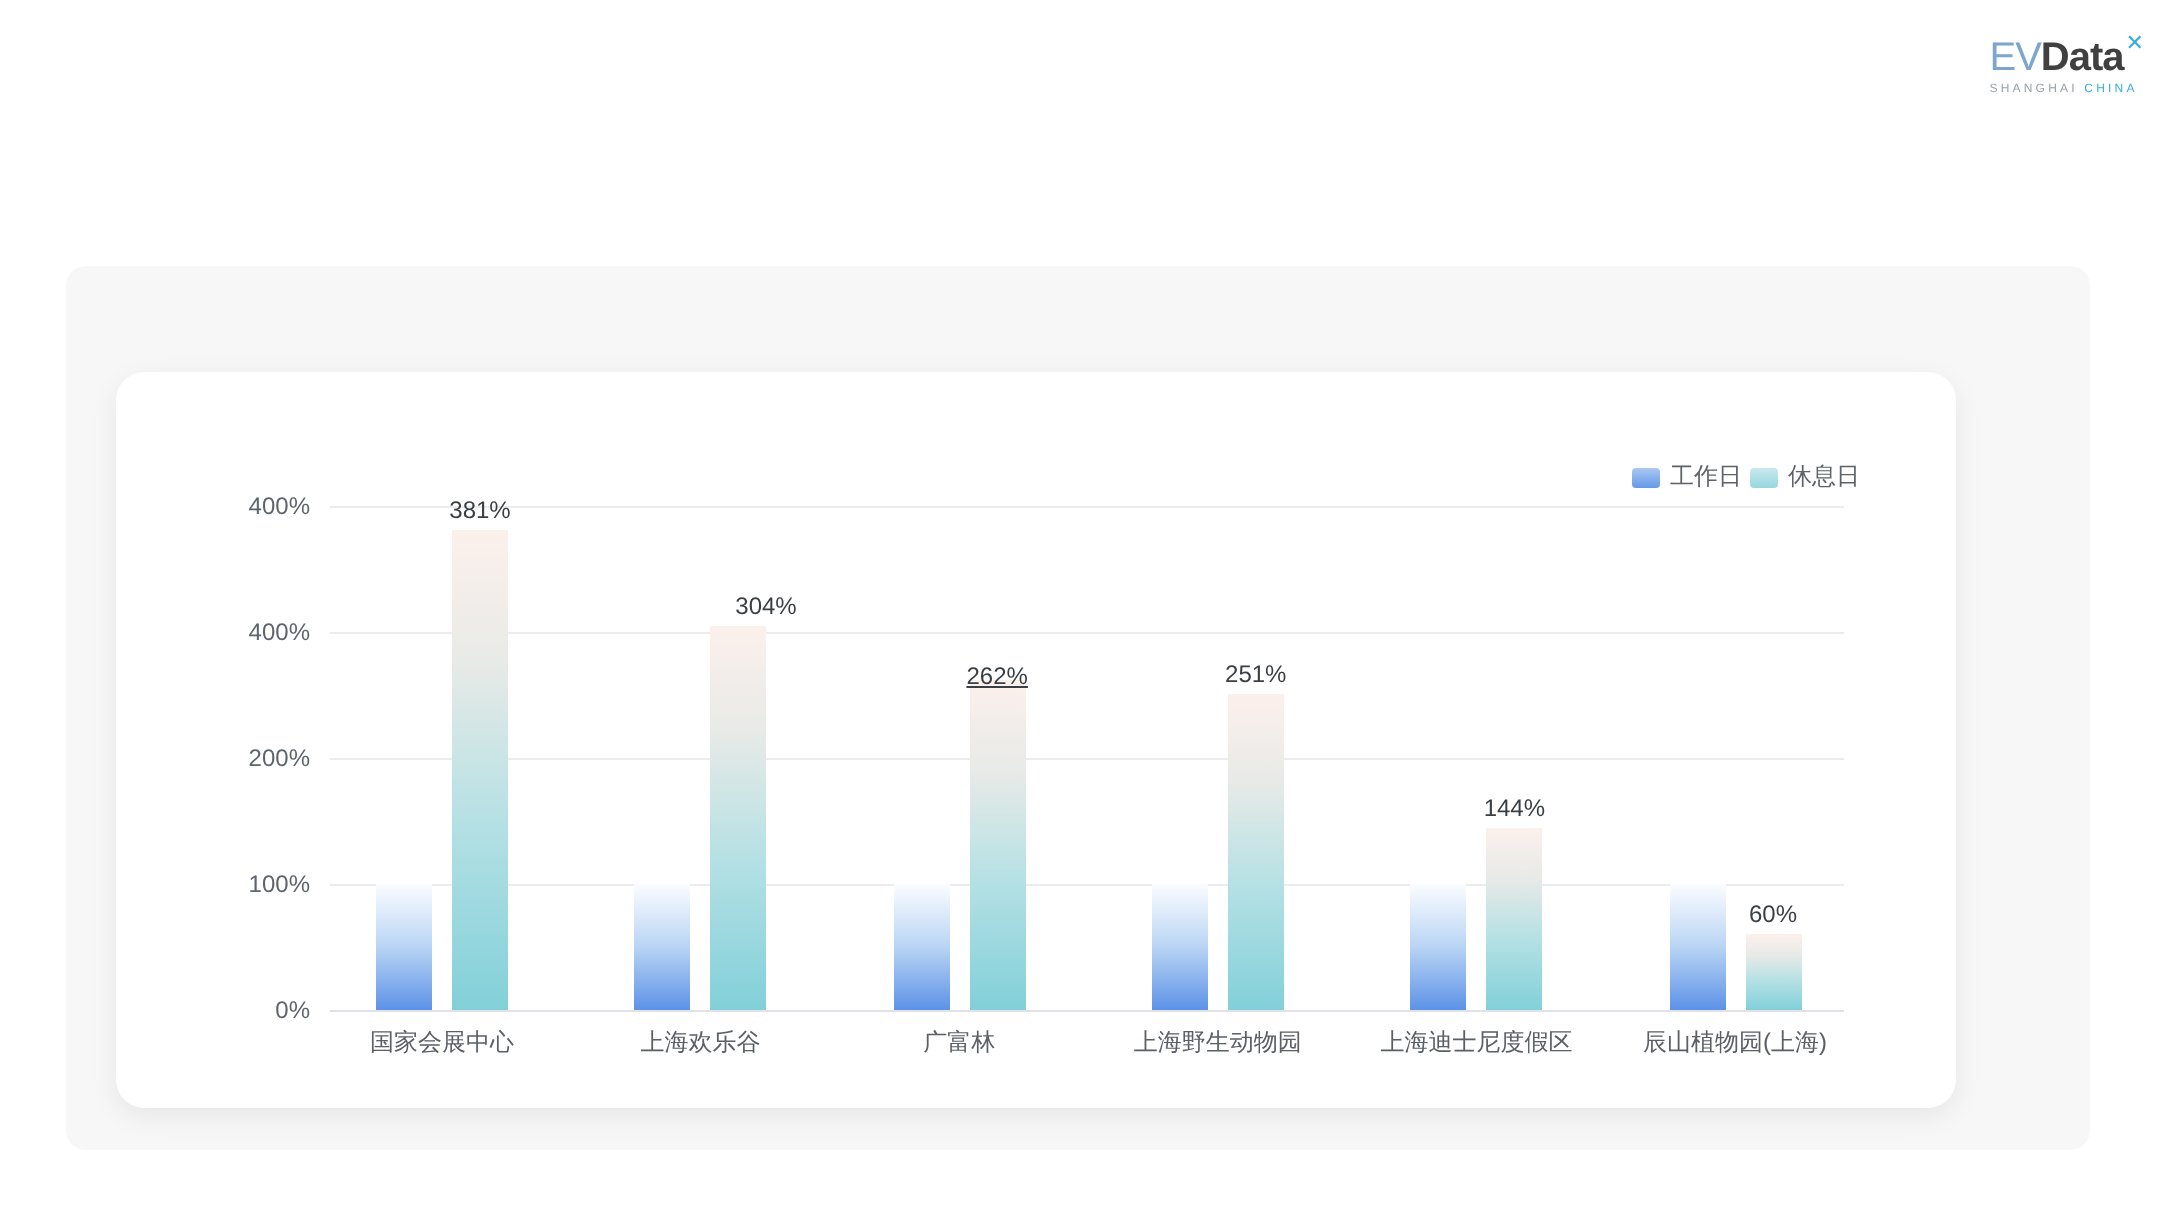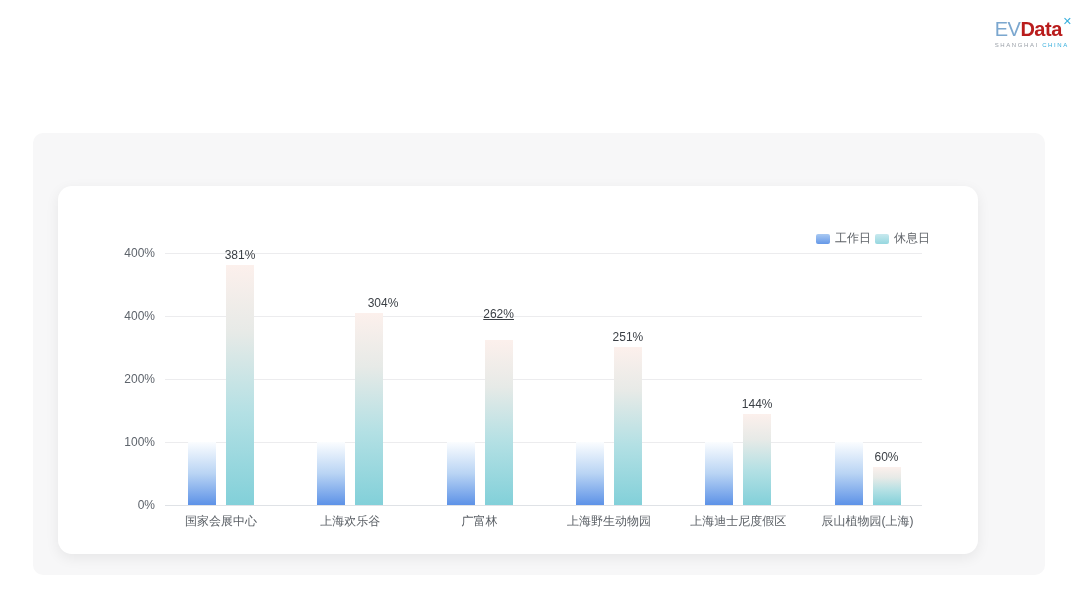--- a/index.html
+++ b/index.html
@@ -4,21 +4,21 @@
 <style>
   * { margin:0; padding:0; box-sizing:border-box; }
   html,body { background:#ffffff; font-family:"Liberation Sans","DejaVu Sans",sans-serif; }
   .page { position:relative; width:1080px; height:608px; background:#ffffff; overflow:hidden; }
 
   
   .header { position:absolute; top:18px; right:8px; display:flex; align-items:center; gap:14px; }
   .evdata-logo { display:flex; flex-direction:column; align-items:flex-start; }
   .evdata-row { display:flex; align-items:flex-start; }
   .evdata-ev { font-size:20px; font-weight:normal; letter-spacing:-0.5px; color:#7ba7cf; }
-  .evdata-data { font-size:20px; font-weight:bold; letter-spacing:-0.5px; color:#b91c1c; }
+  .evdata-data { font-size:20px; font-weight:bold; letter-spacing:-0.5px; color:#404040; }
   .evdata-x { font-size:11px; font-weight:bold; color:#35aedd; margin-left:1px; margin-top:-3px; }
   .evdata-sub { font-size:6px; letter-spacing:1.6px; color:#9aa0a8; margin-top:1px; }
   .evdata-sub b { color:#35aedd; font-weight:normal; }
   .gausscode-logo { display:flex; align-items:center; gap:6px; }
   .g-icon svg { display:block; }
   .g-cn { font-size:17px; font-weight:bold; color:#3c4146; letter-spacing:3px; line-height:1.1; }
   .g-en { font-size:11px; color:#9aa0a6; letter-spacing:1.5px; line-height:1.1; }
 
   
   .banner { position:absolute; left:328px; top:107px; width:422px; height:41px;
@@ -85,21 +85,21 @@
           <div class="bar bar-work" style="left: 130px; top: 256px; height: 63px;"></div>
           <div class="bar bar-rest" style="left: 168px; top: 78.97px; height: 240.03px;"></div>
           <div class="value-label" style="left: 182px; top: 61.97px;">381%</div>
           <div class="cat-label" style="left: 163px; top: 327px;">国家会展中心</div>
           <div class="bar bar-work" style="left: 259.3px; top: 256px; height: 63px;"></div>
           <div class="bar bar-rest" style="left: 297.3px; top: 127.48px; height: 191.52px;"></div>
           <div class="value-label" style="left: 309px; top: 110.48px; margin-left: 16px;">304%</div>
           <div class="cat-label" style="left: 292.3px; top: 327px;">上海欢乐谷</div>
           <div class="bar bar-work" style="left: 388.6px; top: 256px; height: 63px;"></div>
           <div class="bar bar-rest" style="left: 426.6px; top: 153.94px; height: 165.06px;"></div>
-          <div class="value-label" style="left: 440.6px; top: 121px; text-decoration: underline;">262%</div>
+          <div class="value-label" style="left: 440.6px; top: 145px; text-decoration: underline;">262%</div>
           <div class="cat-label" style="left: 421.6px; top: 327px;">广富林</div>
           <div class="bar bar-work" style="left: 517.9px; top: 256px; height: 63px;"></div>
           <div class="bar bar-rest" style="left: 555.9px; top: 160.87px; height: 158.13px;"></div>
           <div class="value-label" style="left: 569.9px; top: 143.87px;">251%</div>
           <div class="cat-label" style="left: 550.9px; top: 327px;">上海野生动物园</div>
           <div class="bar bar-work" style="left: 647.2px; top: 256px; height: 63px;"></div>
           <div class="bar bar-rest" style="left: 685.2px; top: 228.28px; height: 90.72px;"></div>
           <div class="value-label" style="left: 699.2px; top: 211.28px;">144%</div>
           <div class="cat-label" style="left: 680.2px; top: 327px;">上海迪士尼度假区</div>
           <div class="bar bar-work" style="left: 776.5px; top: 256px; height: 63px;"></div>

